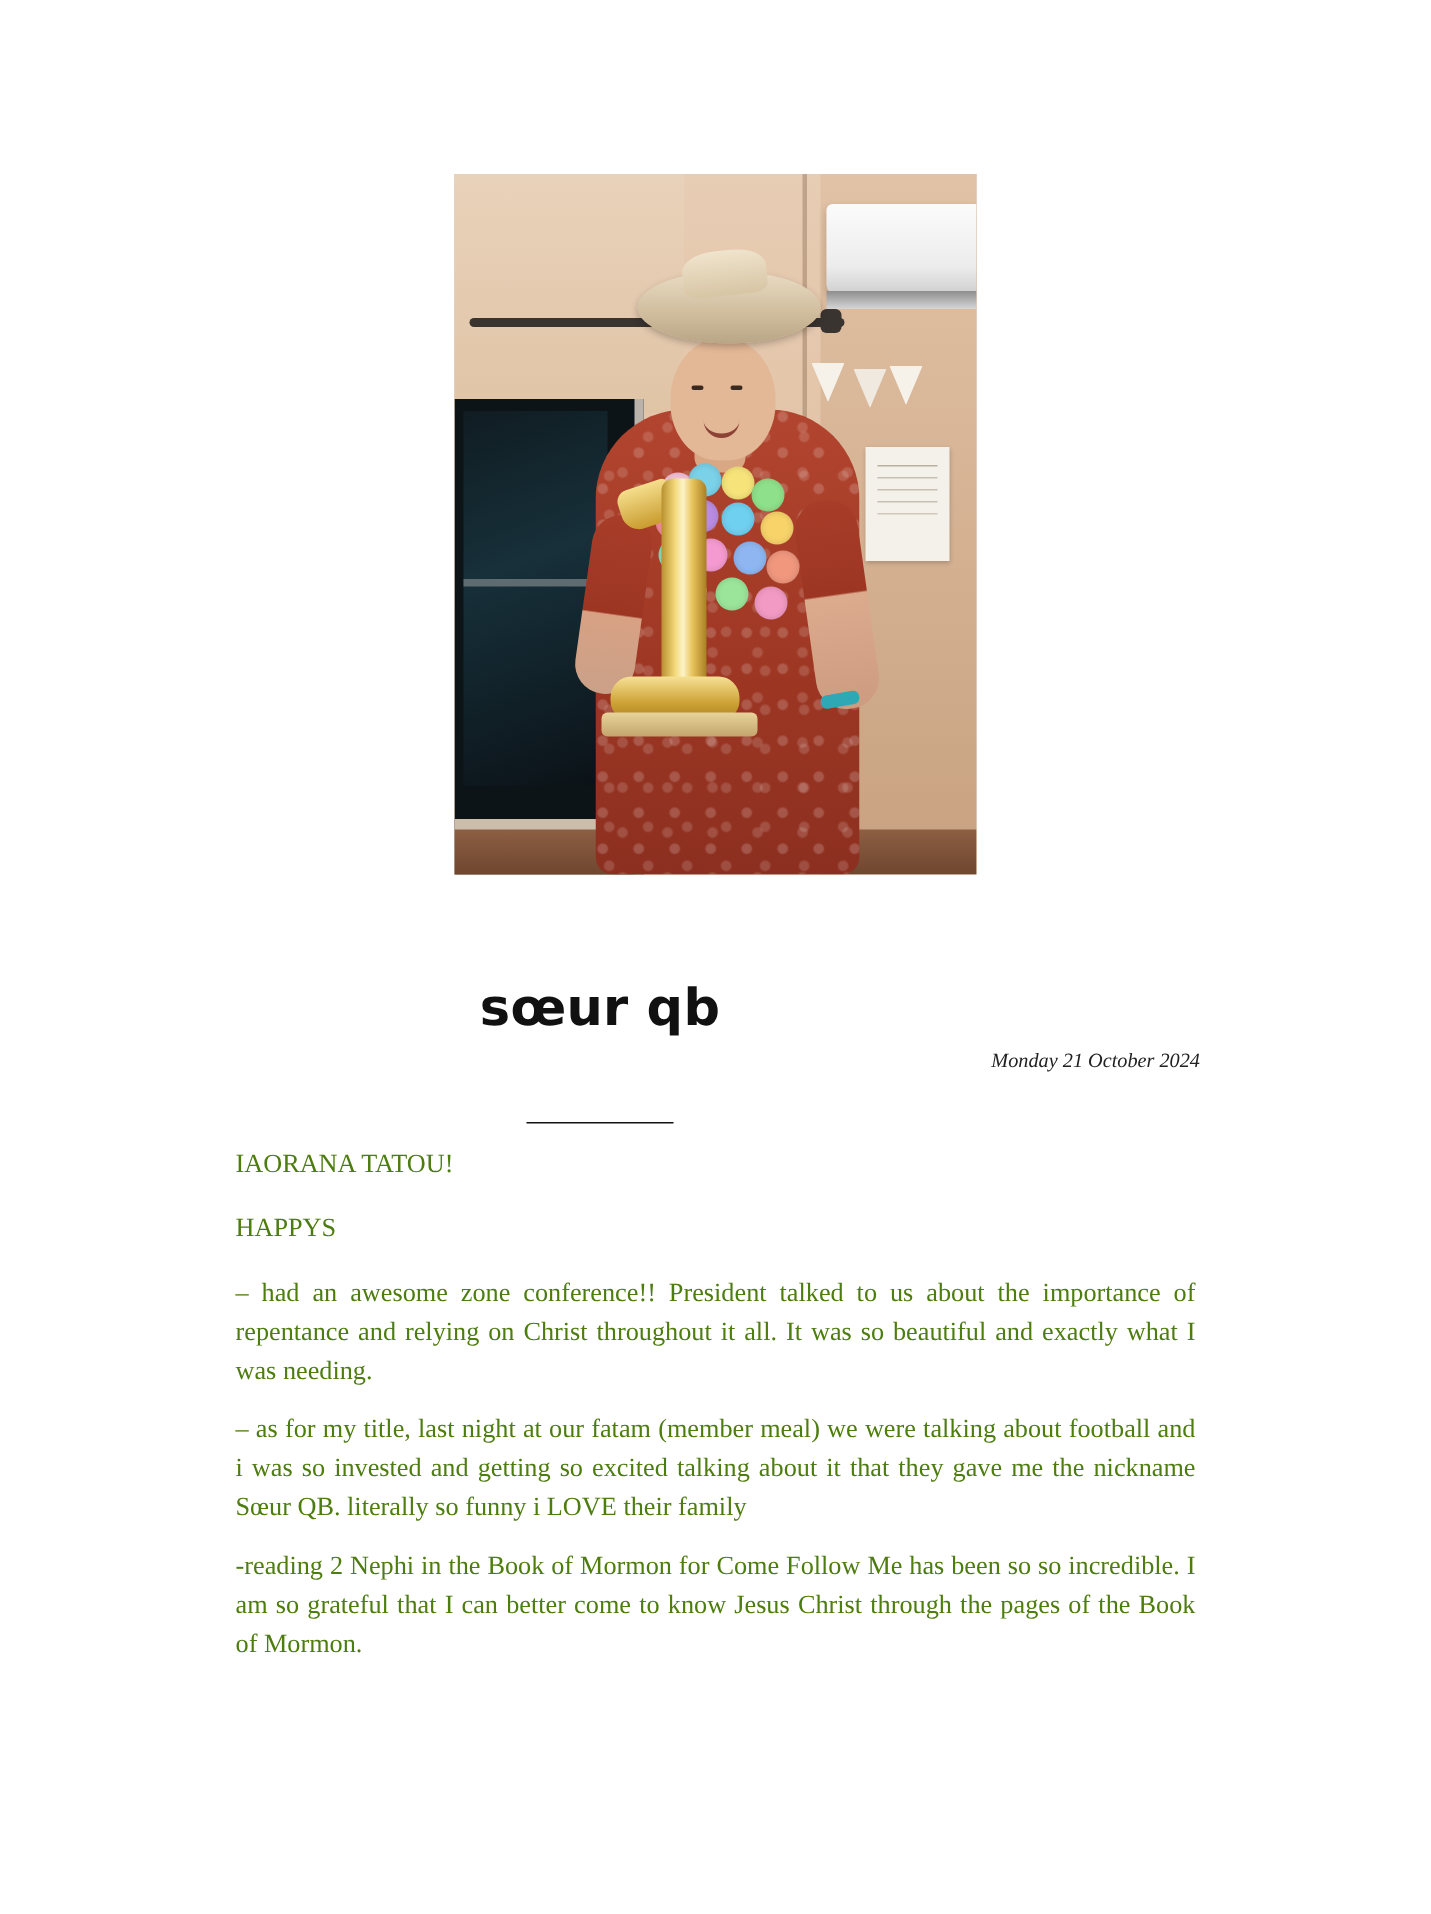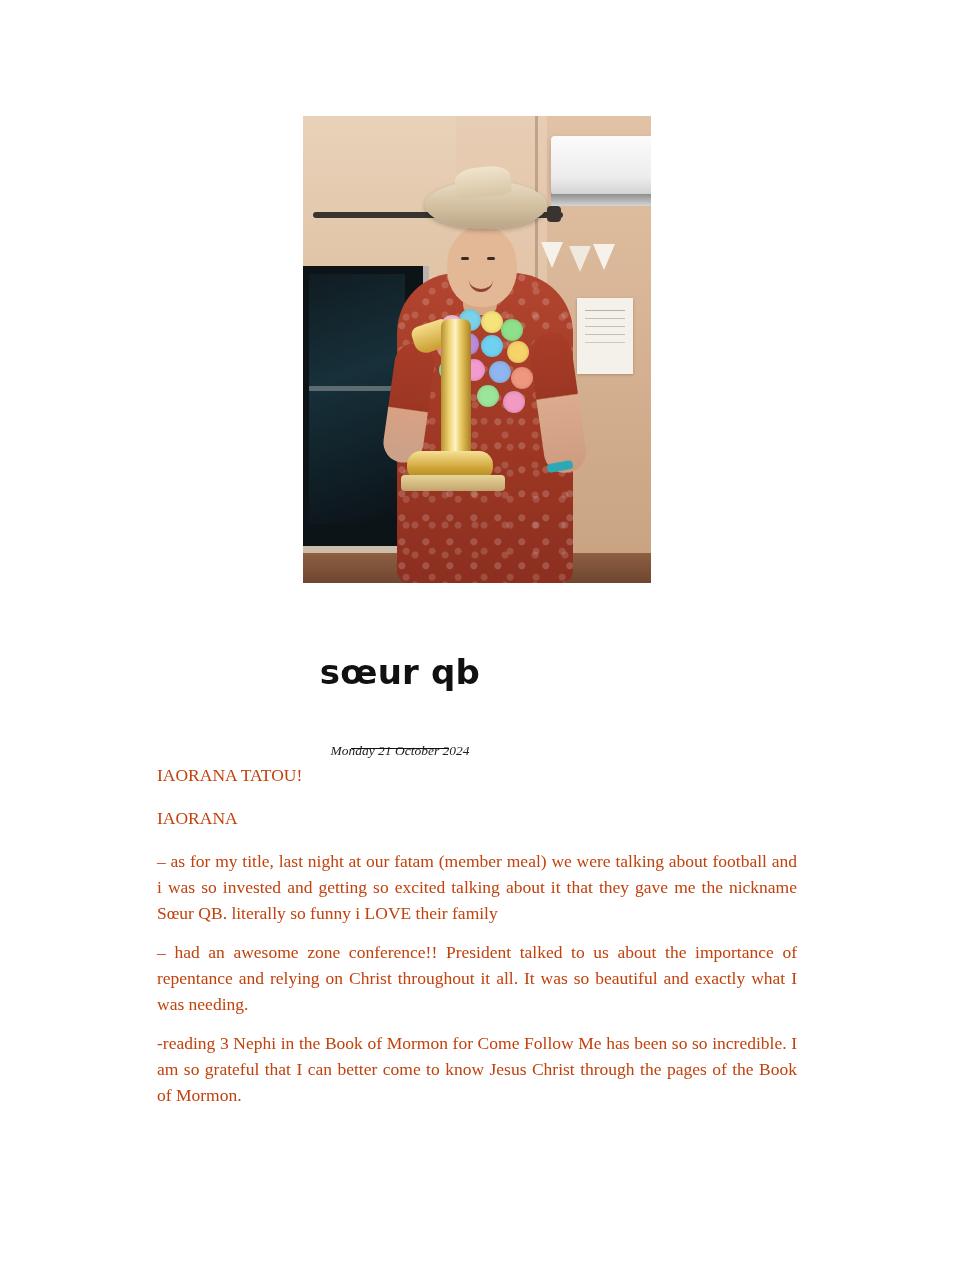--- a/index.html
+++ b/index.html
@@ -273,26 +273,25 @@
     font-family: "DejaVu Sans", sans-serif;
     font-weight: bold;
     font-size: 34px;
     letter-spacing: 0.2px;
     color: #111111;
   }
   .subtitle {
     position: absolute;
     left: 0; right: 0;
     top: 699px;
-    text-align: center;
+    text-align: right;
     font-family: "Liberation Serif", serif;
     font-style: italic;
     font-size: 13.5px;
     color: #222222;
-    margin-top: 44px;
   }
   .rule {
     position: absolute;
     left: 50%;
     top: 748px;
     transform: translateX(-50%);
     width: 98px;
     height: 0;
     border-top: 1.6px solid #111;
   }
@@ -303,21 +302,21 @@
     left: 157px;
     top: 762px;
     width: 640px;
   }
   .content p {
     margin: 0 0 13px 0;
     font-size: 17.5px;
     line-height: 26px;
     text-align: justify;
     text-justify: inter-word;
-    color: #c2410c;
+    color: #4d7c0f;
   }
   .content p.greet { text-align: left; margin-bottom: 17px; }
   .content p.last { margin-bottom: 0; }
 
   .page-number {
     position: absolute;
     left: 0; right: 0;
     top: 1222px;
     text-align: center;
     font-family: "DejaVu Sans", sans-serif;
@@ -400,19 +399,19 @@
       </div>
     </div>
   </div>
 
   <div class="title">sœur qb</div>
   <div class="subtitle">Monday 21 October 2024</div>
   <div class="rule"></div>
 
   <div class="content">
     <p class="greet">IAORANA TATOU!</p>
-    <p class="greet">IAORANA</p>
+    <p class="greet">HAPPYS</p>
+    <p>– had an awesome zone conference!! President talked to us about the importance of repentance and relying on Christ throughout it all. It was so beautiful and exactly what I was needing.</p>
     <p>– as for my title, last night at our fatam (member meal) we were talking about football and i was so invested and getting so excited talking about it that they gave me the nickname Sœur QB. literally so funny i LOVE their family</p>
-    <p>– had an awesome zone conference!! President talked to us about the importance of repentance and relying on Christ throughout it all. It was so beautiful and exactly what I was needing.</p>
-    <p class="last">-reading 3 Nephi in the Book of Mormon for Come Follow Me has been so so incredible. I am so grateful that I can better come to know Jesus Christ through the pages of the Book of Mormon.</p>
+    <p class="last">-reading 2 Nephi in the Book of Mormon for Come Follow Me has been so so incredible. I am so grateful that I can better come to know Jesus Christ through the pages of the Book of Mormon.</p>
   </div>
 
 </div>
 
 </body></html>

